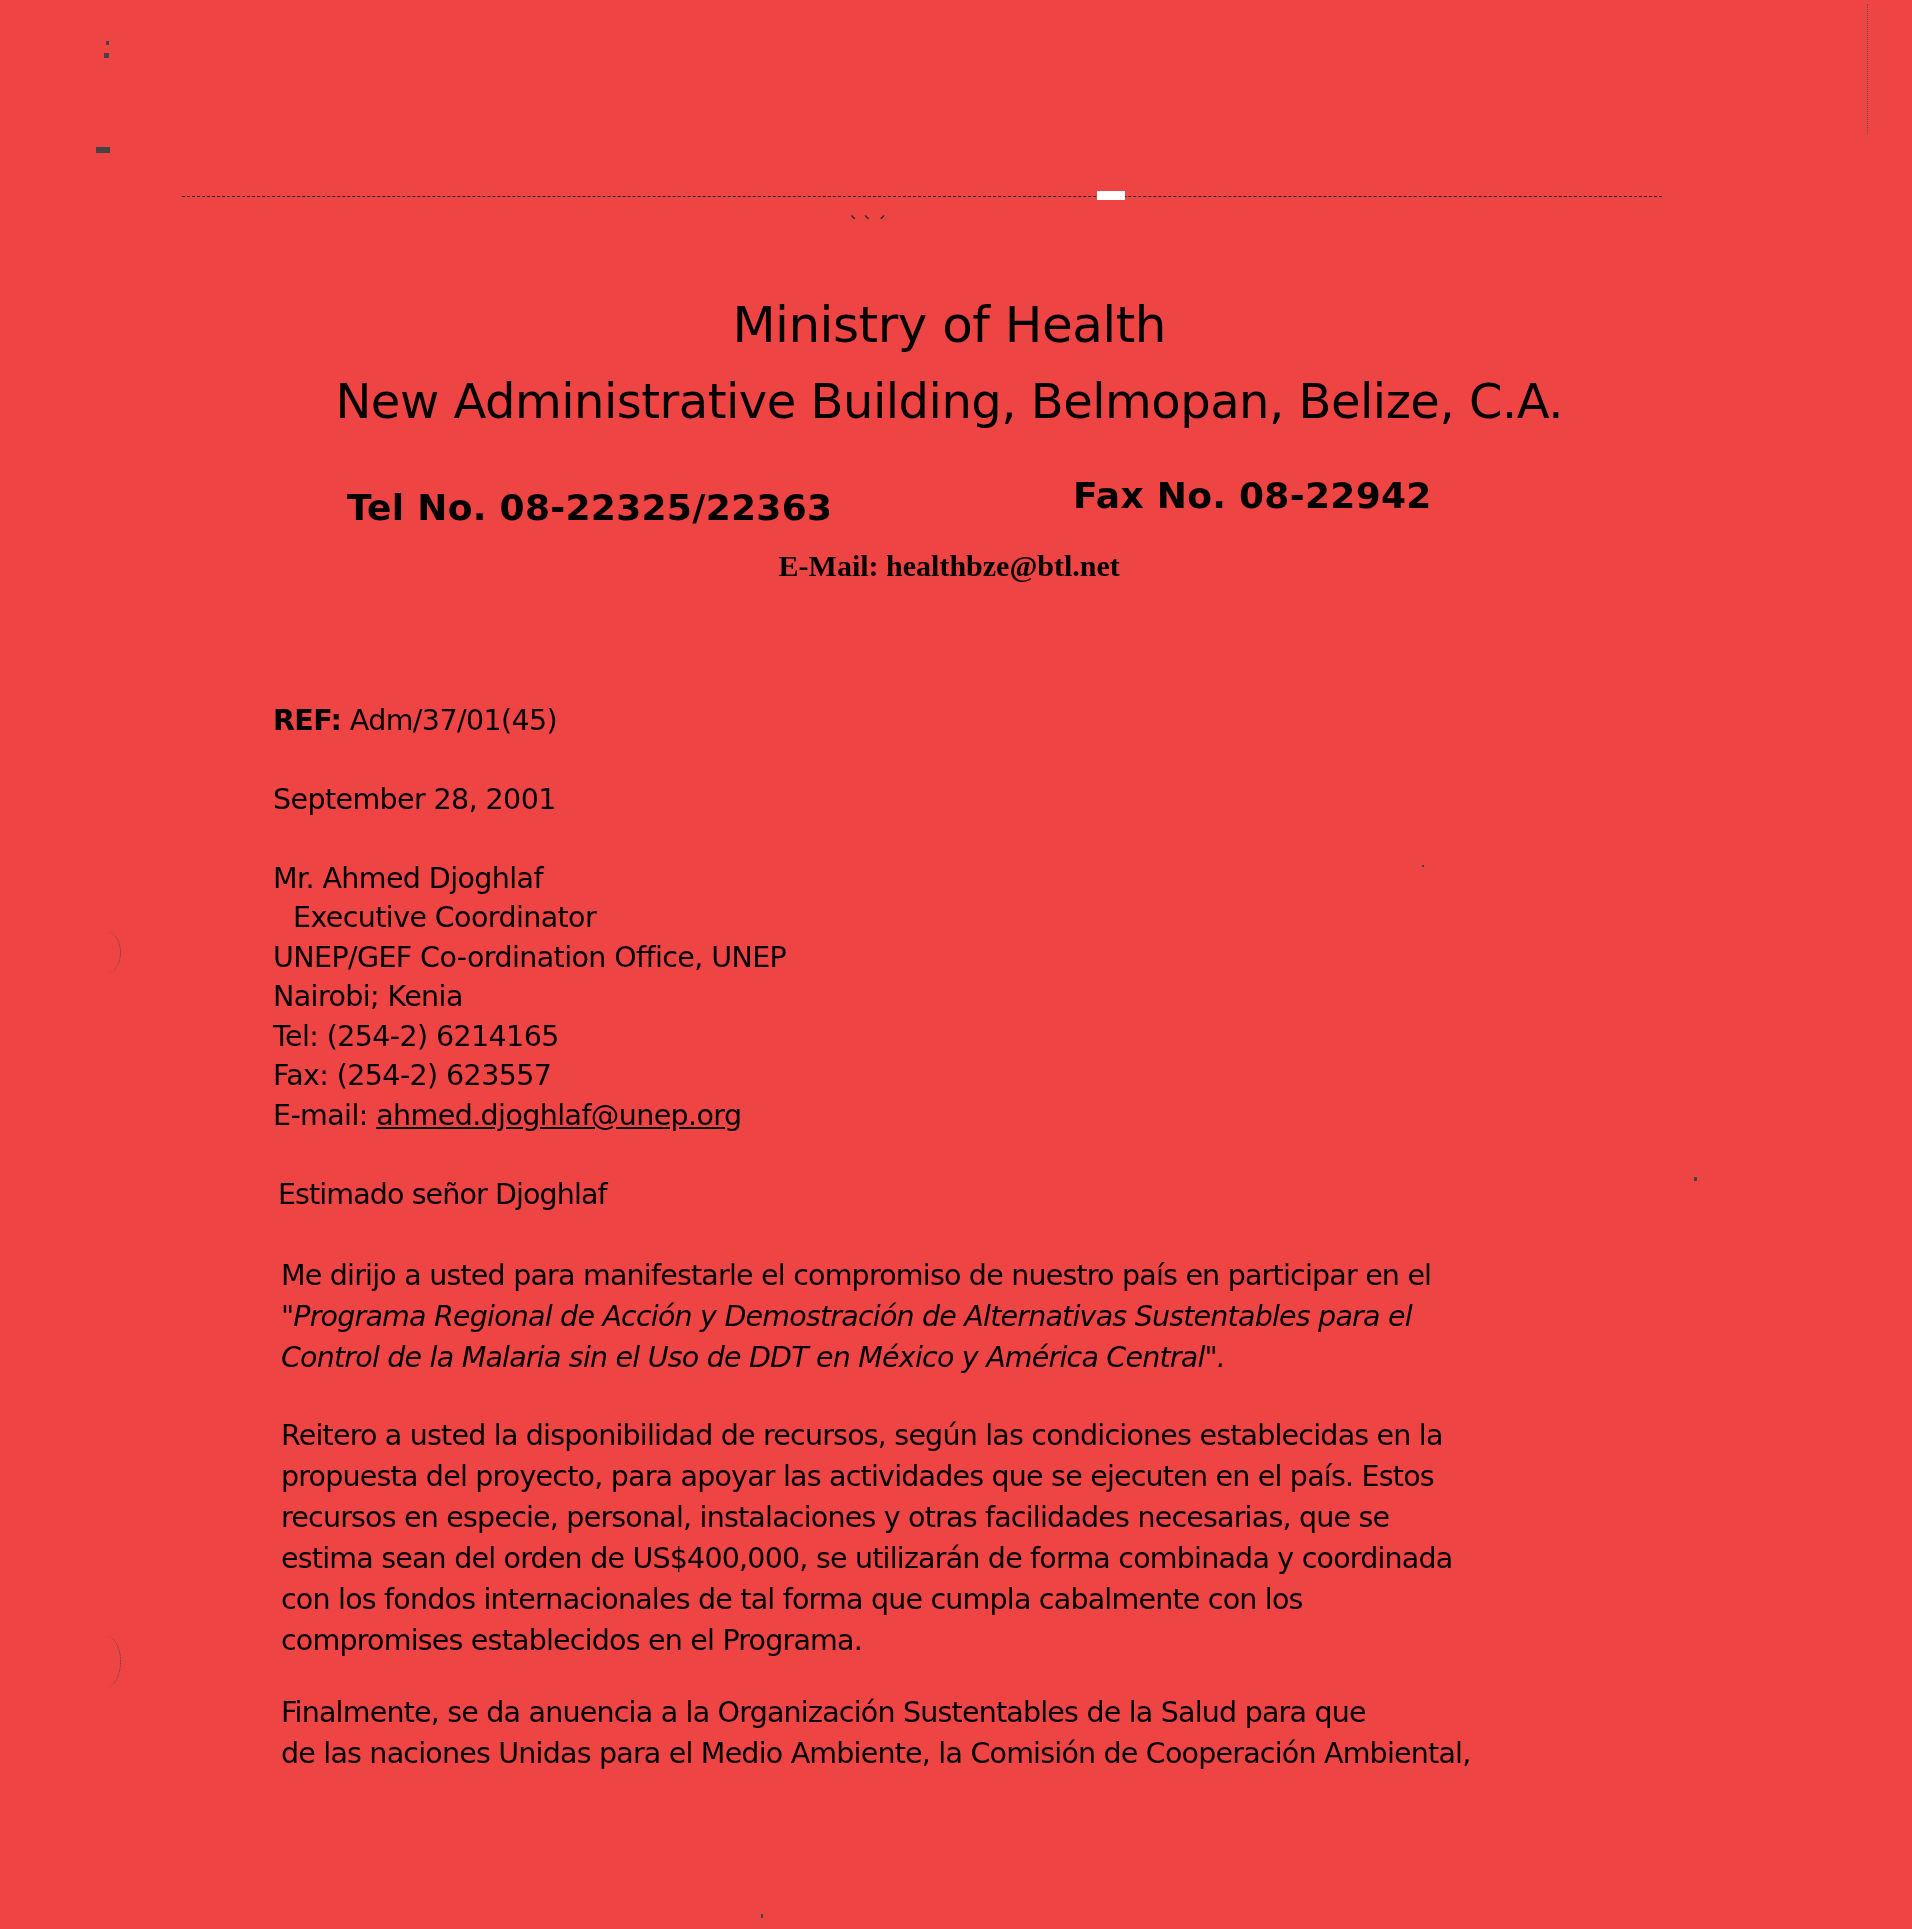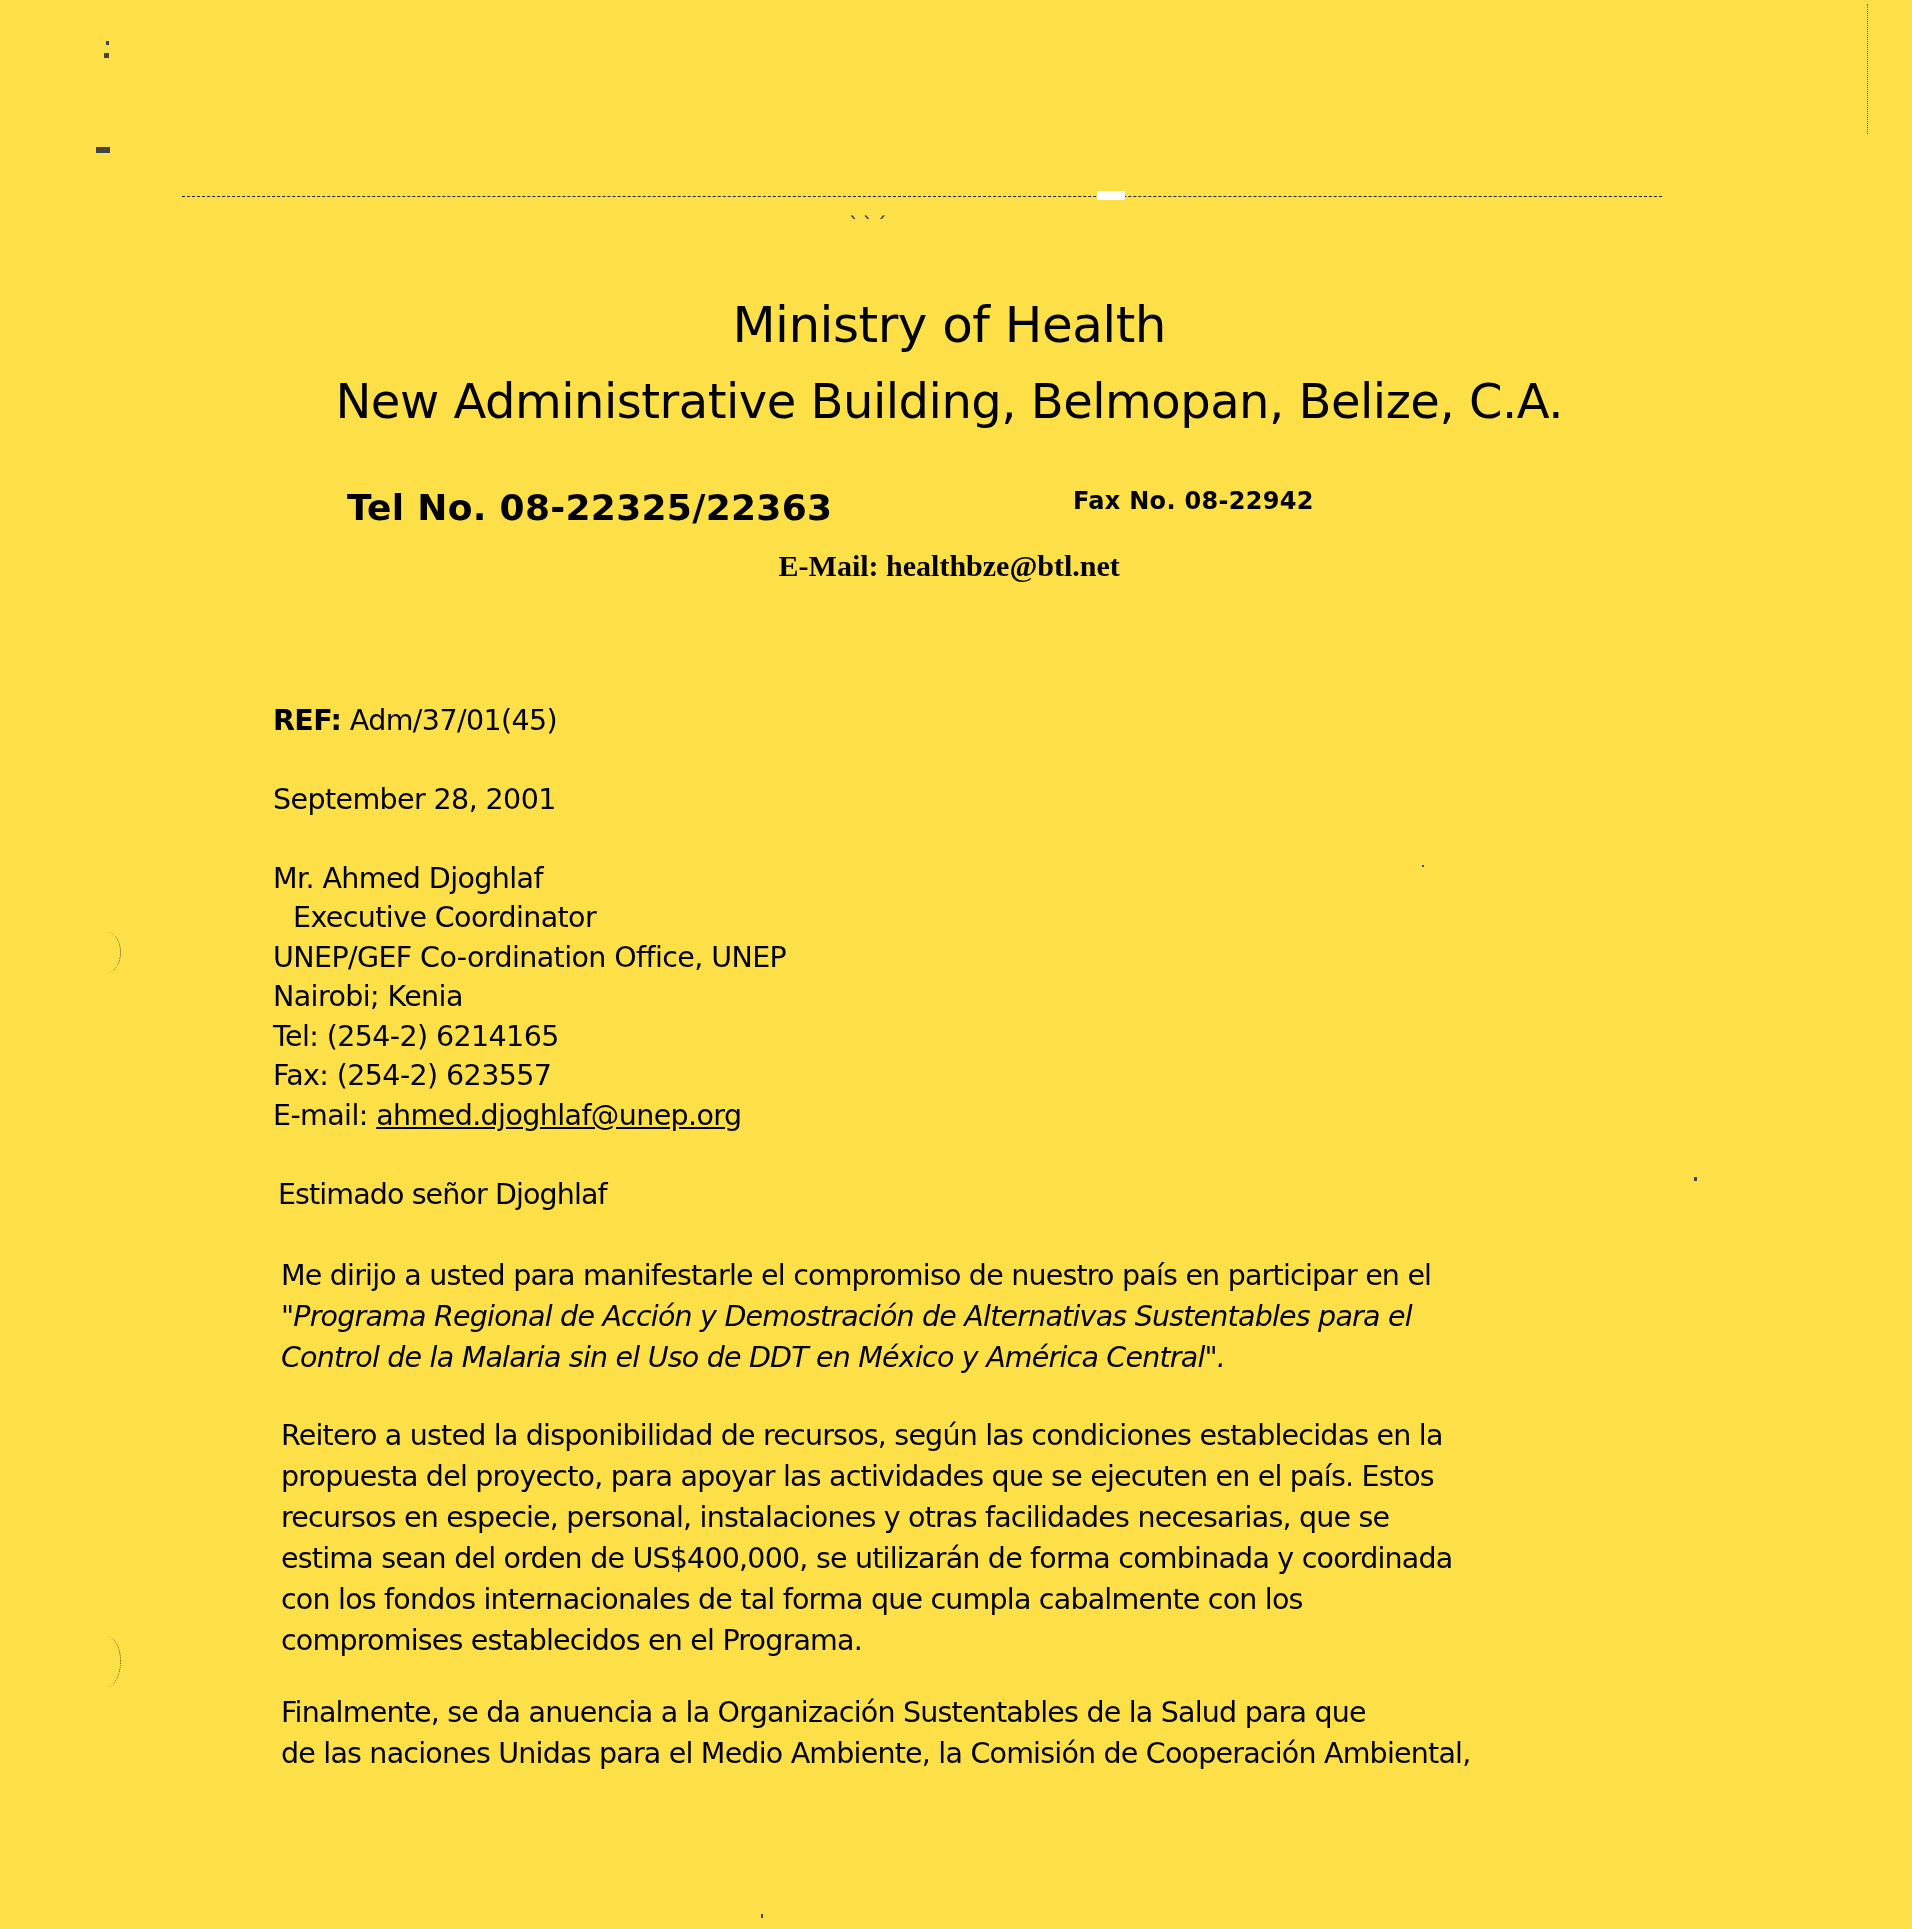--- a/index.html
+++ b/index.html
@@ -13,21 +13,21 @@
       position: relative;
       overflow: hidden;
       color: #000000;
       font-family: "DejaVu Sans", sans-serif;
     }
     .page {
       position: absolute;
       left: 0; top: 0;
       width: 1913px;
       height: 1929px;
-      background: #fde047;
+      background: #ef4444;
     }
     
     .fax-line {
       position: absolute;
       left: 182px;
       top: 196px;
       width: 1480px;
       height: 0;
       border-top: 1.8px dashed #222;
     }
@@ -94,24 +94,24 @@
       left: 347px;
       top: 487px;
       font-family: "DejaVu Sans", sans-serif;
       font-weight: bold;
       font-size: 36px;
       letter-spacing: 0.3px;
     }
     .lh-fax {
       position: absolute;
       left: 1073px;
-      top: 487px;
+      top: 475px;
       font-family: "DejaVu Sans", sans-serif;
       font-weight: bold;
-      font-size: 24px;
+      font-size: 36px;
       letter-spacing: 0.3px;
     }
     .lh-email {
       position: absolute;
       left: 0; width: 1913px;
       top: 549px;
       text-align: center;
       font-family: "Liberation Serif", serif;
       font-weight: bold;
       font-size: 30px;

